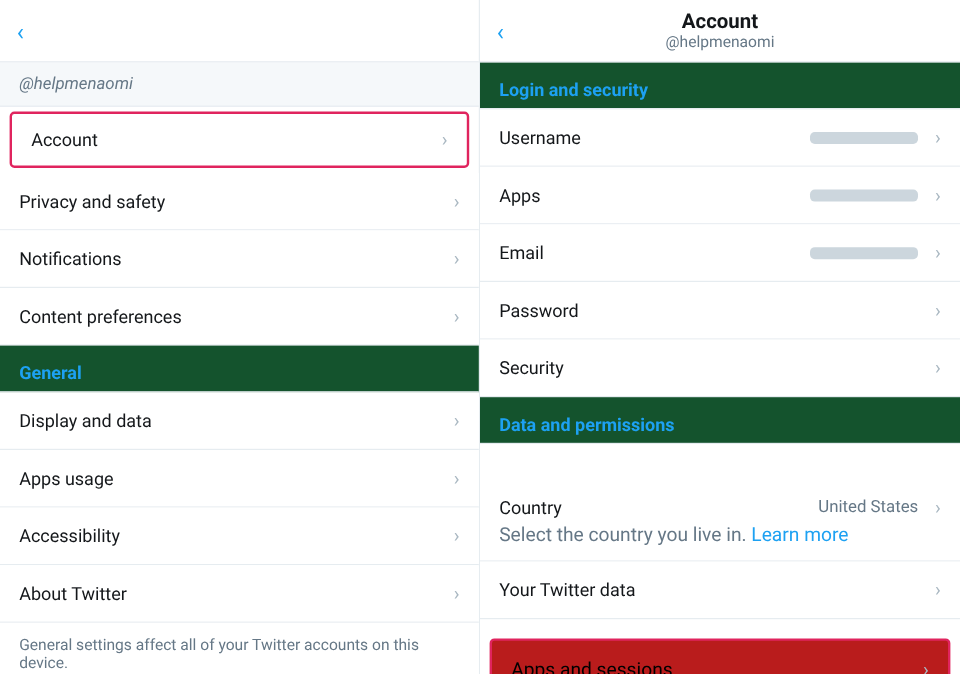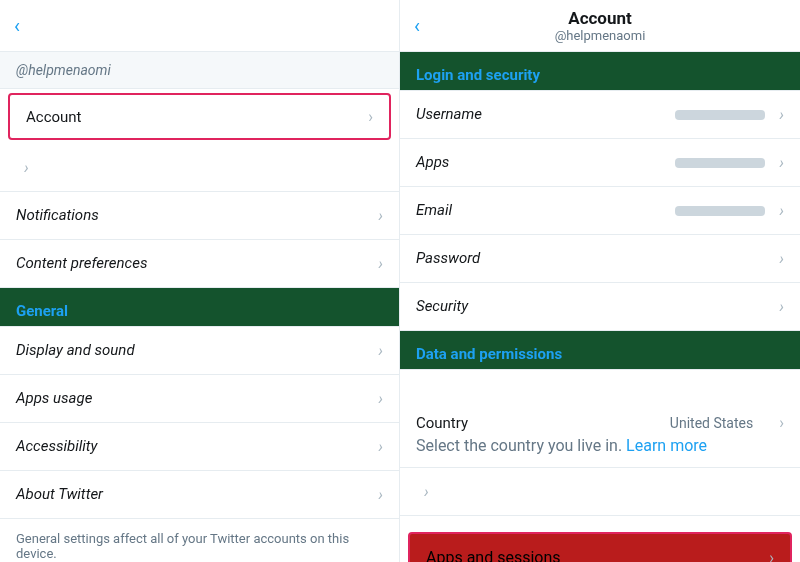--- a/index.html
+++ b/index.html
@@ -82,27 +82,26 @@
       font-weight: 700;
       color: #1da1f2;
       background: #14532d;
       border-top: none;
       padding: 14px 16px 6px 16px;
     }
 
     
     .list-item {
       display: flex;
-      align-items: flex-start;
+      align-items: flex-end;
       justify-content: space-between;
       padding: 14px 16px;
       border-bottom: 1px solid #e6ecf0;
       cursor: pointer;
       background: #fff;
-      font-style: italic;
     }
 
     .list-item .item-label {
       font-size: 15px;
       color: #14171a;
       font-weight: 400;
     }
 
     .list-item .item-value {
       font-size: 14px;
@@ -182,21 +181,21 @@
 
     .country-item .country-label {
       font-size: 15px;
       color: #14171a;
       font-weight: 400;
     }
 
     .country-item .country-value {
       display: flex;
       align-items: center;
-      gap: 18px;
+      gap: 6px;
       font-size: 14px;
       color: #657786;
     }
 
     .country-item .country-sublabel {
       font-size: 16px;
       color: #657786;
       margin-top: 4px;
     }
 
@@ -230,39 +229,40 @@
   <div class="username-section">
     <span>@helpmenaomi</span>
   </div>
 
   <div class="account-item">
     <span class="item-label">Account</span>
     <span class="chevron">›</span>
   </div>
 
   <div class="list-item">
+    <span class="item-label">Privacy and safety</span>
     <span class="chevron">›</span>
   </div>
 
   <div class="list-item">
     <span class="item-label">Notifications</span>
     <span class="chevron">›</span>
   </div>
 
   <div class="list-item">
     <span class="item-label">Content preferences</span>
     <span class="chevron">›</span>
   </div>
 
   <div class="section-header bold">
     <span>General</span>
   </div>
 
   <div class="list-item">
-    <span class="item-label">Display and sound</span>
+    <span class="item-label">Display and data</span>
     <span class="chevron">›</span>
   </div>
 
   <div class="list-item">
     <span class="item-label">Apps usage</span>
     <span class="chevron">›</span>
   </div>
 
   <div class="list-item">
     <span class="item-label">Accessibility</span>
@@ -339,20 +339,21 @@
         <span class="chevron">›</span>
       </span>
     </div>
     <div class="country-sublabel">
       <span>Select the country you live in.</span>
       <a class="learn-more" href="#">Learn more</a>
     </div>
   </div>
 
   <div class="list-item">
+    <span class="item-label">Your Twitter data</span>
     <span class="chevron">›</span>
   </div>
 
   <div class="apps-sessions-item">
     <span class="item-label">Apps and sessions</span>
     <span class="chevron">›</span>
   </div>
 </div>
 
 </body></html>

